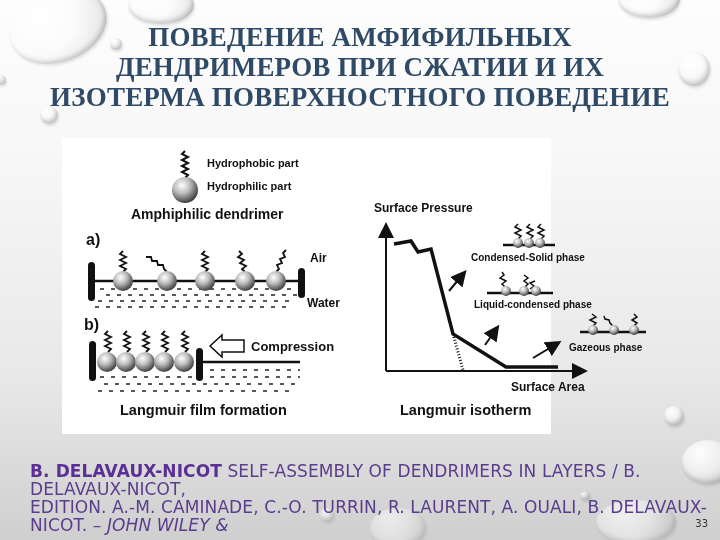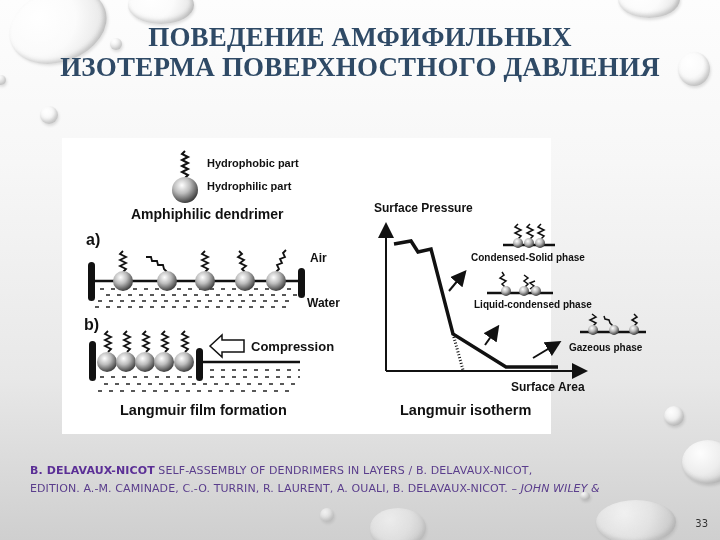--- a/index.html
+++ b/index.html
@@ -23,21 +23,21 @@
   }
   .title div { white-space: nowrap; }
   .figure {
     position: absolute; left: 62px; top: 138px; width: 489px; height: 296px;
     background: #ffffff;
   }
   .figure svg { position: absolute; left: 0; top: 0; }
   .lbl { font-family: "Liberation Sans", sans-serif; font-weight: bold; fill: #111; }
   .citation {
     position: absolute; left: 30px; top: 462px; width: 680px;
-    font-family: "DejaVu Sans", sans-serif; font-size: 11px; line-height: 18px;
+    font-family: "DejaVu Sans", sans-serif; font-size: 17px; line-height: 18px;
     color: #5a3d8c; letter-spacing: 0.1px;
   }
   .citation .author { font-weight: bold; color: #5b2f96; }
   .citation .pub { font-style: italic; }
   .citation .year { font-weight: bold; font-style: italic; }
   .page-num {
     position: absolute; right: 12px; top: 518px;
     font-family: "DejaVu Sans", sans-serif; font-size: 10px; color: #333;
   }
 </style>
@@ -55,21 +55,22 @@
   <div class="drop" style="left:678px;top:52px;width:32px;height:34px;"></div>
   <div class="drop" style="left:664px;top:406px;width:20px;height:20px;"></div>
   <div class="drop" style="left:682px;top:440px;width:52px;height:44px;"></div>
   <div class="drop" style="left:596px;top:500px;width:80px;height:44px;opacity:0.7;"></div>
   <div class="drop" style="left:370px;top:508px;width:56px;height:40px;opacity:0.6;"></div>
   <div class="drop" style="left:580px;top:492px;width:10px;height:8px;"></div>
   <div class="drop" style="left:320px;top:508px;width:14px;height:14px;opacity:0.7;"></div>
 
   <div class="title">
     <div>ПОВЕДЕНИЕ АМФИФИЛЬНЫХ</div>
-    <div>ИЗОТЕРМА ПОВЕРХНОСТНОГО ДАВЛЕНИЯ</div>
+    <div>ДЕНДРИМЕРОВ ПРИ СЖАТИИ И ИХ</div>
+    <div>ИЗОТЕРМА ПОВЕРХНОСТНОГО ПОВЕДЕНИЕ</div>
   </div>
 
   <div class="figure">
     <svg width="597" height="296" viewBox="62 138 597 296" xmlns="http://www.w3.org/2000/svg">
       <defs>
         <radialGradient id="ball" cx="38%" cy="32%" r="70%">
           <stop offset="0%" stop-color="#ffffff"></stop>
           <stop offset="45%" stop-color="#bdbdbd"></stop>
           <stop offset="100%" stop-color="#3a3a3a"></stop>
         </radialGradient>

